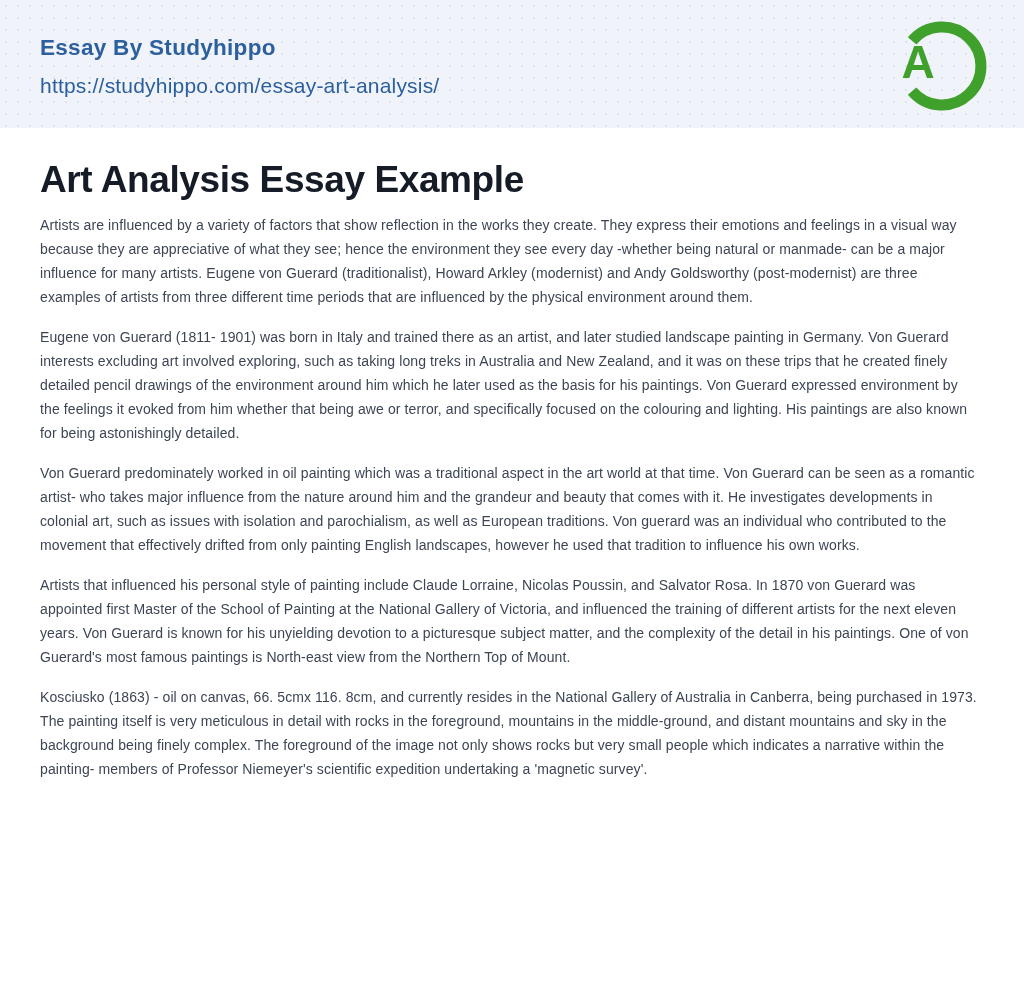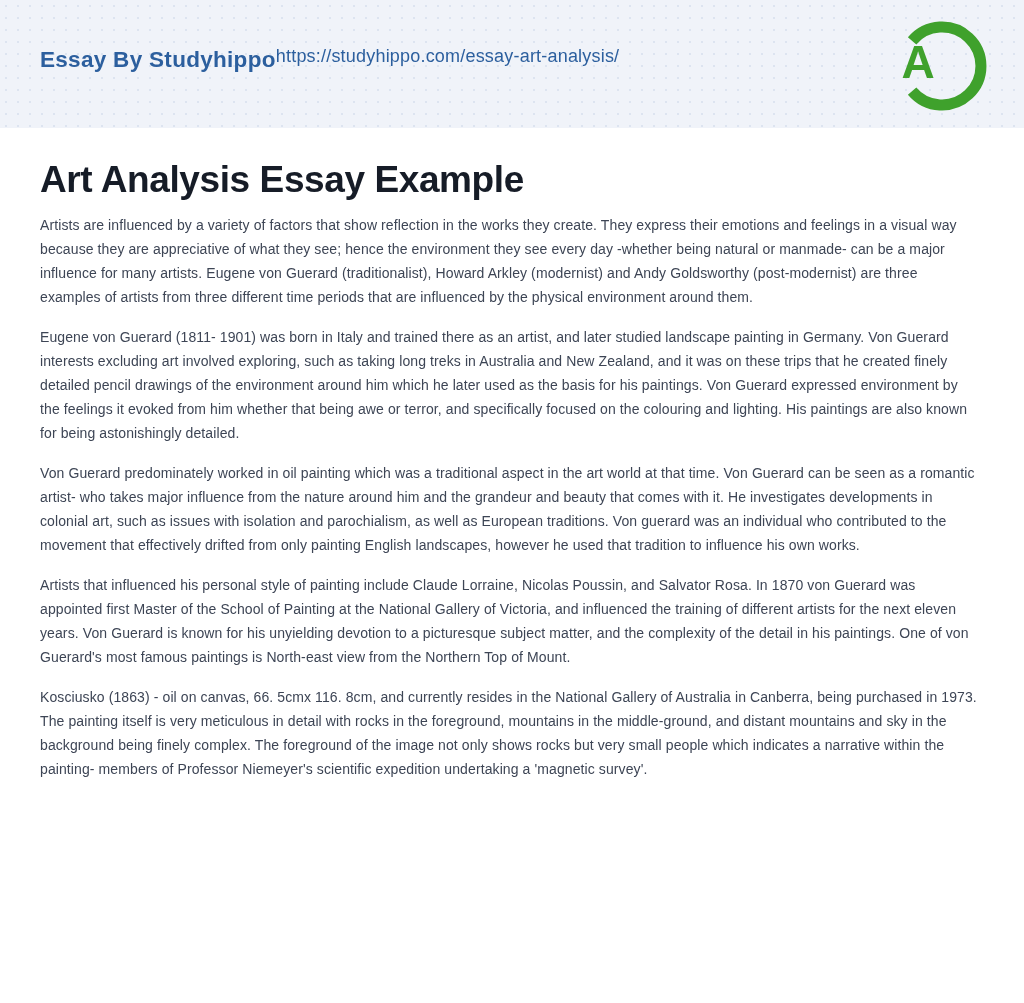--- a/index.html
+++ b/index.html
@@ -13,32 +13,32 @@
     width: 1024px;
     height: 128px;
     background-color: #f0f3f9;
     background-image: radial-gradient(circle, #dde4f0 1px, transparent 1.2px);
     background-size: 12px 12px;
     display: flex;
     align-items: center;
     justify-content: space-between;
     padding: 0 30px 0 40px;
   }
-  .header-left { display: flex; flex-direction: row; padding-top: 4px; }
+  .header-left { display: flex; flex-direction: column; padding-top: 4px; }
   .site-title {
     color: #2c5f9e;
     font-size: 22.5px;
     font-weight: bold;
     letter-spacing: 0.3px;
     line-height: 1.2;
     margin-bottom: 13px;
   }
   .page-url {
     color: #2c5f9e;
-    font-size: 18px;
+    font-size: 21px;
     font-weight: 400;
     text-decoration: none;
     letter-spacing: 0.2px;
   }
   .logo-wrap { width: 100px; height: 100px; flex: 0 0 auto; margin-right: 4px; }
   .main-content {
     padding: 31px 44px 0 40px;
   }
   .article-title {
     color: #161c27;

